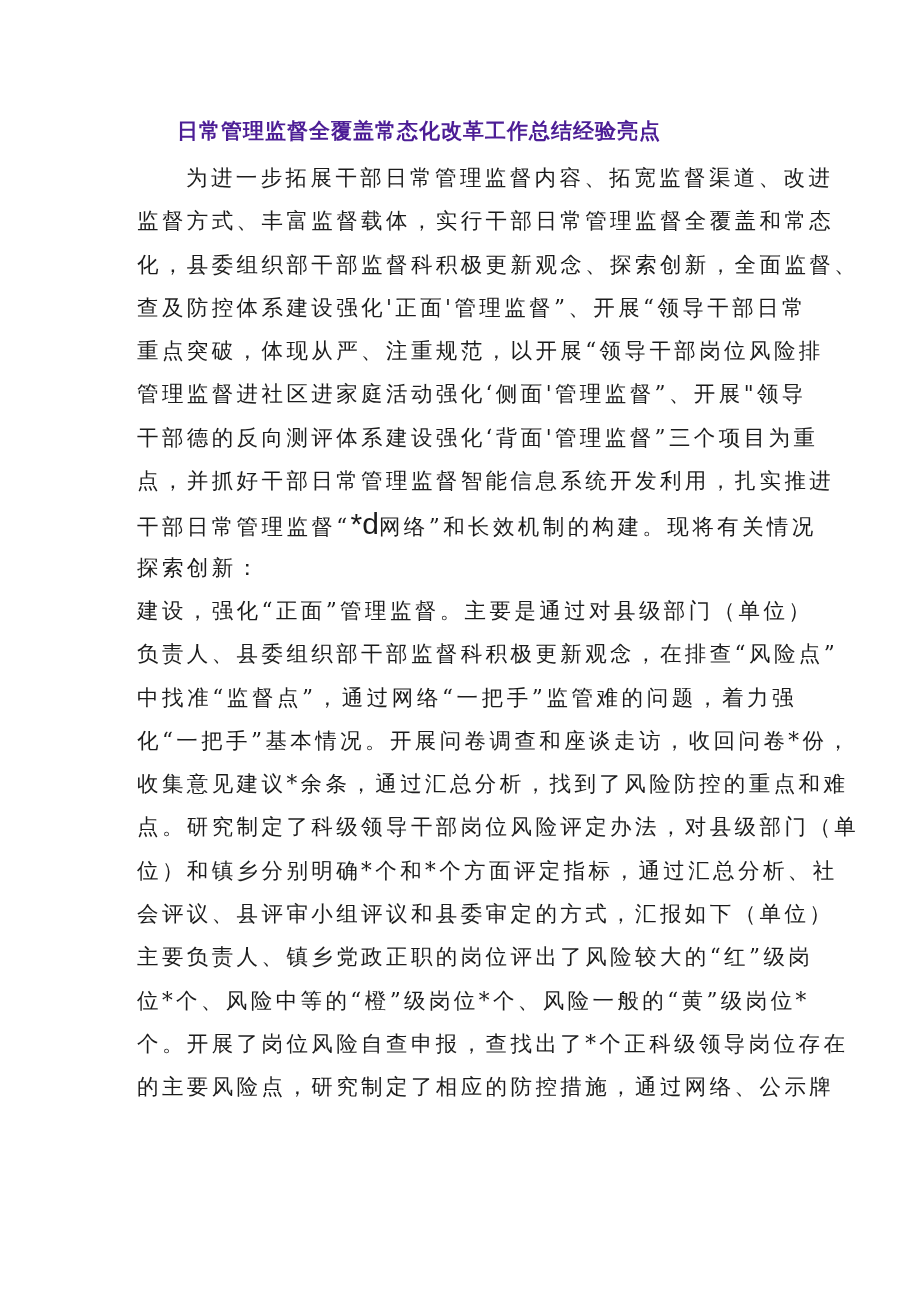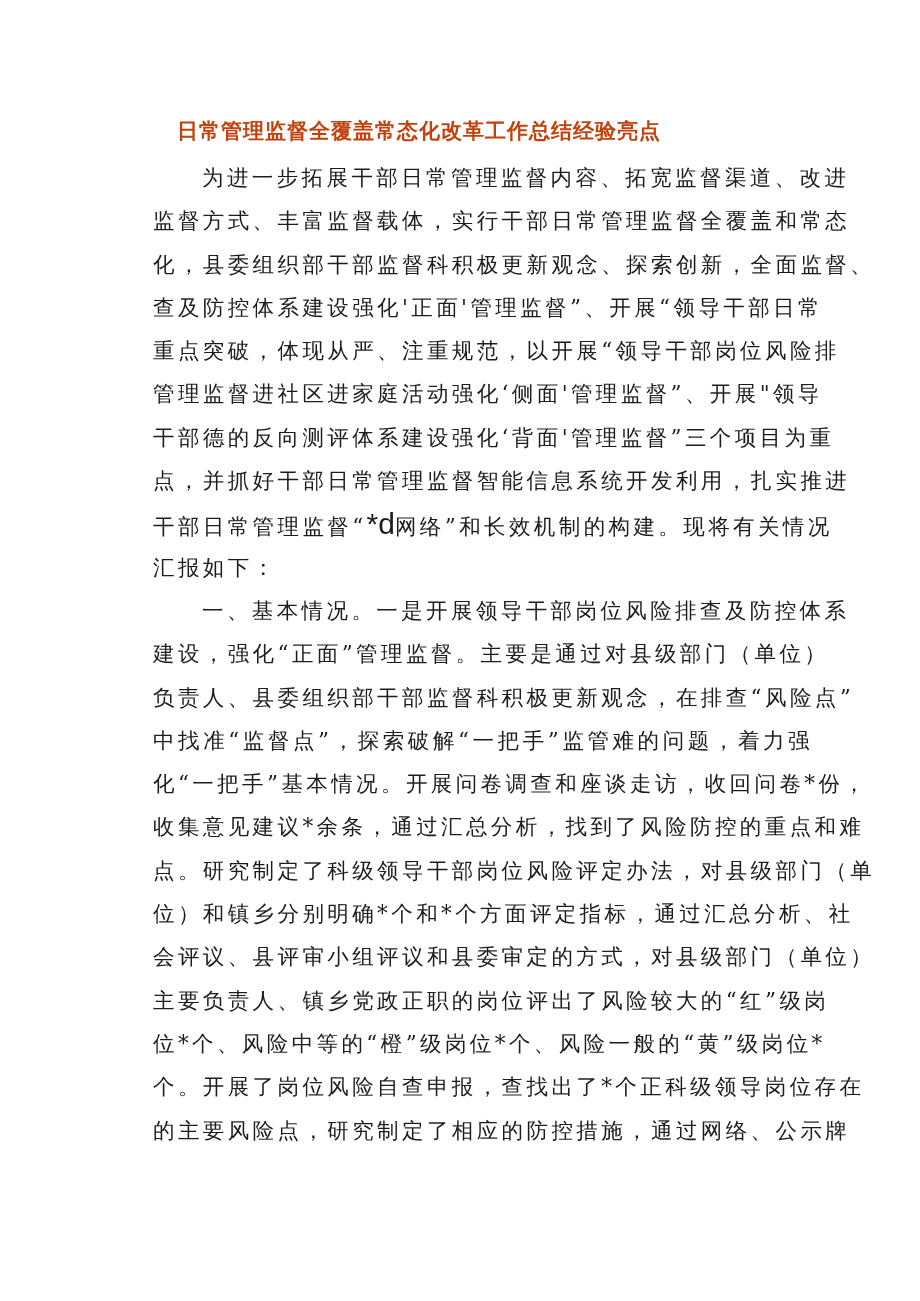--- a/index.html
+++ b/index.html
@@ -27,28 +27,27 @@
       position: absolute;
       left: 0;
       width: 838px;
       top: 116px;
       text-align: center;
       font-family: "DejaVu Sans", "Liberation Sans", sans-serif;
       font-size: 21px;
       font-weight: bold;
       letter-spacing: 1px;
       line-height: 30px;
-      color: #c2410c;
+      color: #4c1d95;
     }
     .body-text {
       position: absolute;
       left: 137px;
       top: 156px;
       width: 660px;
-      margin-left: 16px;
     }
     .line {
       height: 43.3px;
       line-height: 43.3px;
       font-size: 21.5px;
       white-space: nowrap;
       letter-spacing: 3.4px;
       color: #1c1c1c;
       text-align: justify;
       text-align-last: justify;
@@ -75,29 +74,28 @@
 
     <div class="line indent">为进一步拓展干部日常管理监督内容、拓宽监督渠道、改进</div>
     <div class="line">监督方式、丰富监督载体，实行干部日常管理监督全覆盖和常态</div>
     <div class="line">化，县委组织部干部监督科积极更新观念、探索创新，全面监督、</div>
     <div class="line">查及防控体系建设强化'正面'管理监督”、开展“领导干部日常</div>
     <div class="line">重点突破，体现从严、注重规范，以开展“领导干部岗位风险排</div>
     <div class="line">管理监督进社区进家庭活动强化‘侧面'管理监督”、开展"领导</div>
     <div class="line">干部德的反向测评体系建设强化‘背面'管理监督”三个项目为重</div>
     <div class="line">点，并抓好干部日常管理监督智能信息系统开发利用，扎实推进</div>
     <div class="line"><span>干部日常管理监督“</span><span class="big-sans">*d</span><span>网络”和长效机制的构建。现将有关情况</span></div>
-    <div class="line last">汇报如下：</div>
+    <div class="line last">探索创新：</div>
 
-    <div class="line indent">一、基本情况。一是开展领导干部岗位风险排查及防控体系</div>
     <div class="line">建设，强化“正面”管理监督。主要是通过对县级部门（单位）</div>
     <div class="line">负责人、县委组织部干部监督科积极更新观念，在排查“风险点”</div>
-    <div class="line">中找准“监督点”，探索破解“一把手”监管难的问题，着力强</div>
+    <div class="line">中找准“监督点”，通过网络“一把手”监管难的问题，着力强</div>
     <div class="line">化“一把手”基本情况。开展问卷调查和座谈走访，收回问卷*份，</div>
     <div class="line">收集意见建议*余条，通过汇总分析，找到了风险防控的重点和难</div>
     <div class="line">点。研究制定了科级领导干部岗位风险评定办法，对县级部门（单</div>
     <div class="line">位）和镇乡分别明确*个和*个方面评定指标，通过汇总分析、社</div>
-    <div class="line">会评议、县评审小组评议和县委审定的方式，对县级部门（单位）</div>
+    <div class="line">会评议、县评审小组评议和县委审定的方式，汇报如下（单位）</div>
     <div class="line">主要负责人、镇乡党政正职的岗位评出了风险较大的“红”级岗</div>
     <div class="line">位*个、风险中等的“橙”级岗位*个、风险一般的“黄”级岗位*</div>
     <div class="line">个。开展了岗位风险自查申报，查找出了*个正科级领导岗位存在</div>
     <div class="line">的主要风险点，研究制定了相应的防控措施，通过网络、公示牌</div>
   </div>
 </div>
 
 </body></html>

